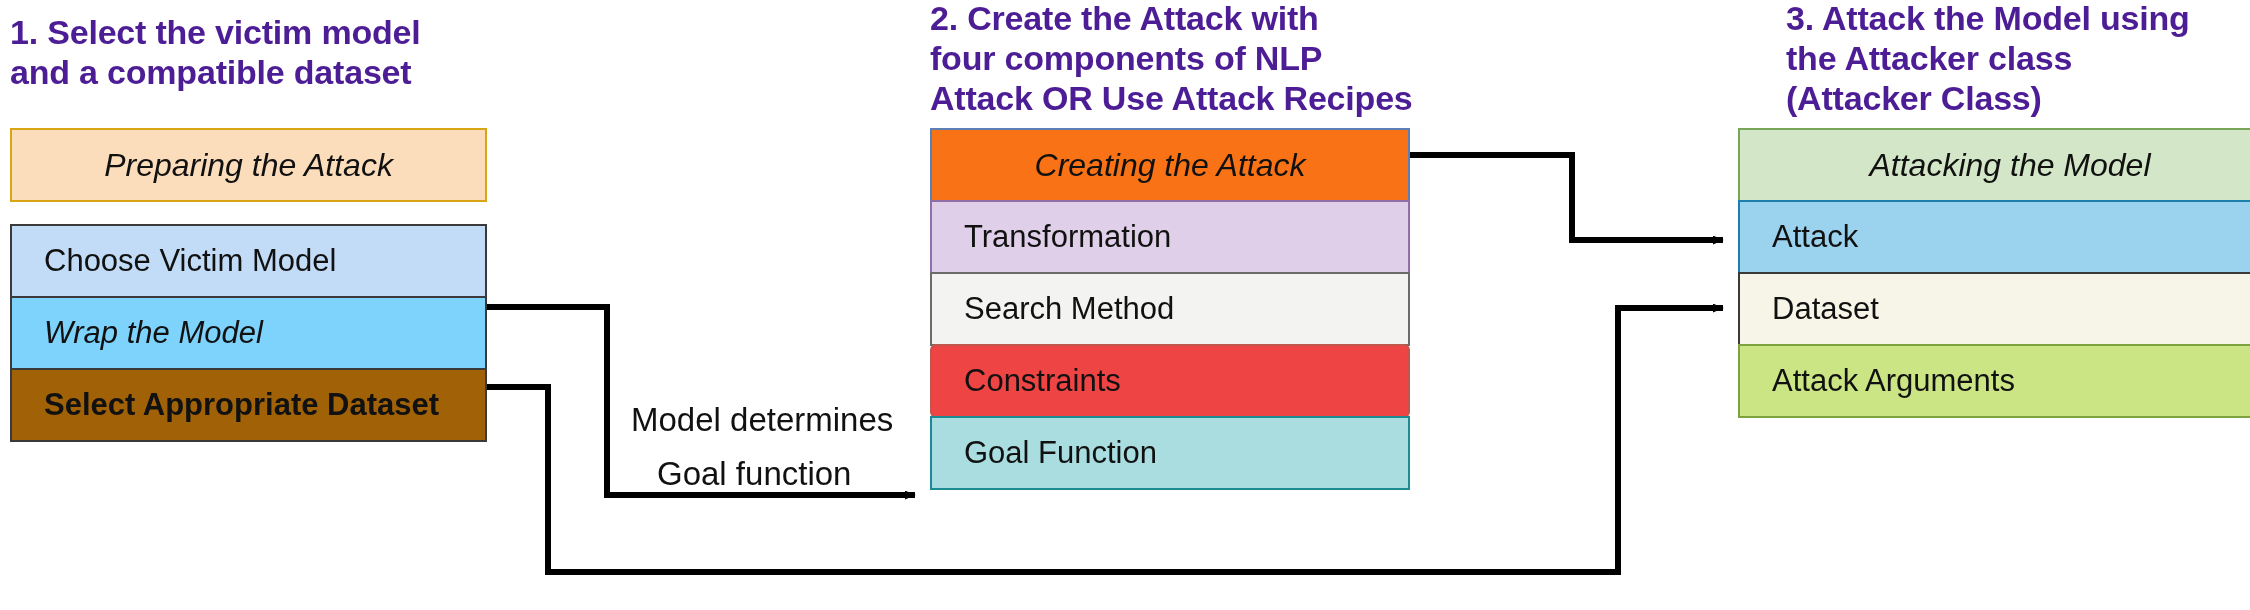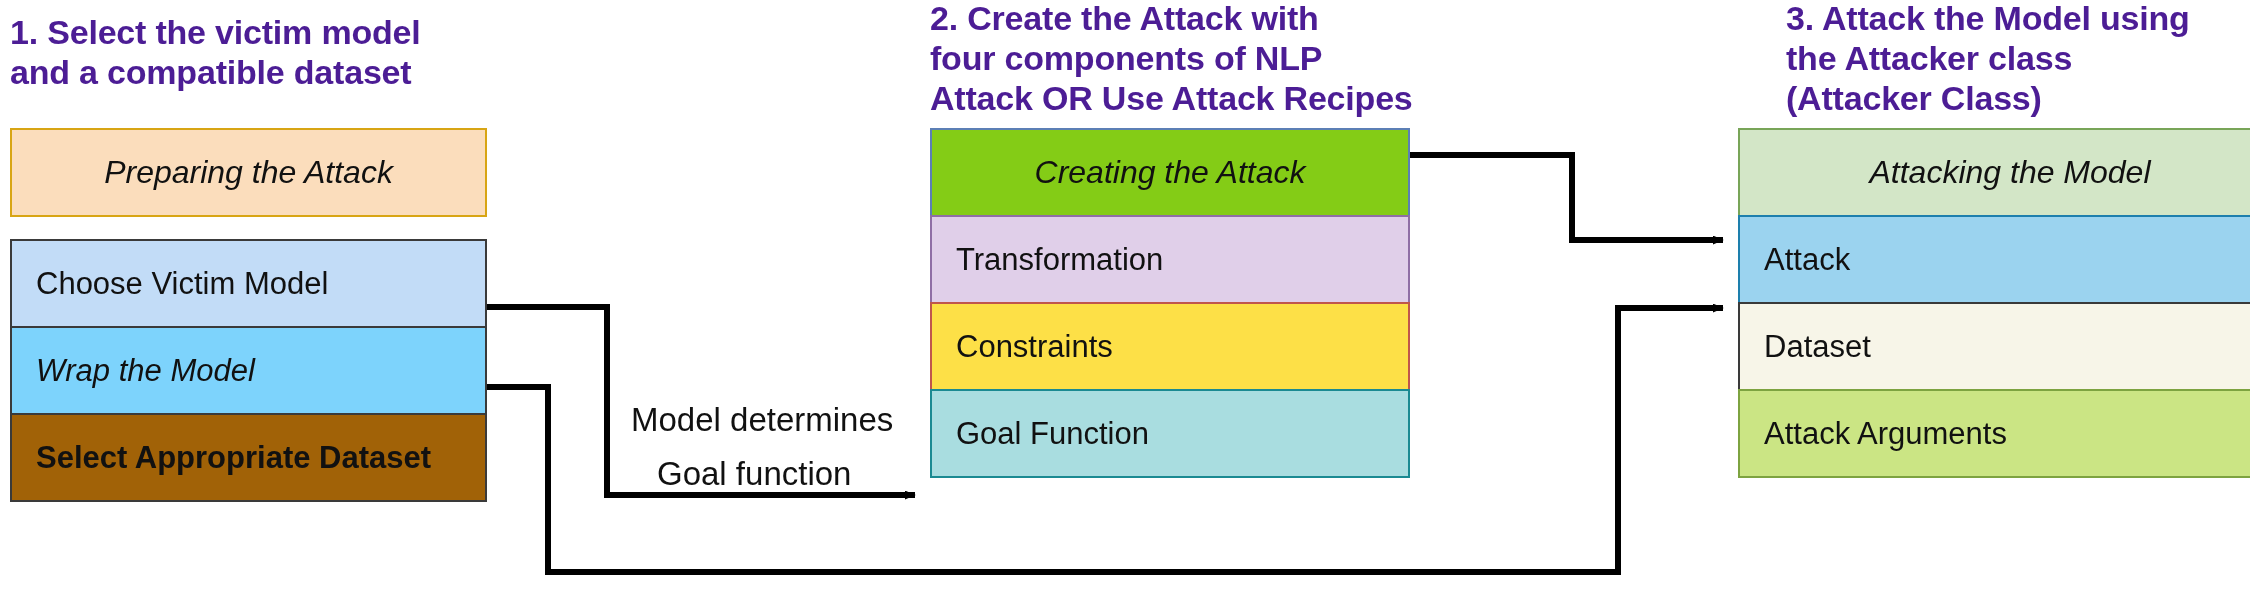--- a/index.html
+++ b/index.html
@@ -28,26 +28,26 @@
   
   .stack{position:absolute;z-index:3;}
   #stack-1{left:10px;   top:128px; width:477px;}
   #stack-2{left:930px;  top:128px; width:480px;}
   #stack-3{left:1738px; top:128px; width:544px;}
 
   .cell{
     box-sizing:border-box;
     border:2px solid #3a3a3a;
     margin-top:-2px;
-    height:89px;
+    height:74px;
     display:flex;
     align-items:center;
     font-size:31px;
     color:#111111;
-    padding:0 24px;
+    padding:0 32px;
   }
   .cell:first-child{margin-top:0;}
   .cell.title{
     justify-content:center;
     font-style:italic;
     font-size:32px;
   }
 
   
   .wires{position:absolute;left:0;top:0;width:2250px;height:610px;z-index:4;pointer-events:none;}
@@ -78,23 +78,24 @@
 (Attacker Class)</div>
 
   <div class="stack" id="stack-1">
     <div class="cell title" id="c1-title" style="background: rgb(251, 221, 188); border-color: rgb(216, 165, 20);">Preparing the Attack</div>
     <div class="cell" id="c1-r0" style="background: rgb(194, 220, 247); border-color: rgb(58, 58, 58); margin-top: 22px;">Choose Victim Model</div>
     <div class="cell" id="c1-r1" style="background: #7dd3fc; border-color: rgb(58, 58, 58); font-style: italic;">Wrap the Model</div>
     <div class="cell" id="c1-r2" style="background: #a16207; border-color: rgb(58, 58, 58); font-weight: bold;">Select Appropriate Dataset</div>
   </div>
 
   <div class="stack" id="stack-2">
-    <div class="cell title" id="c2-title" style="background: #84cc16; border-color: rgb(92, 127, 181);">Creating the Attack</div>
+    <div class="cell title" id="c2-title" style="background: #f97316; border-color: rgb(92, 127, 181);">Creating the Attack</div>
     <div class="cell" id="c2-r0" style="background: rgb(224, 207, 233); border-color: rgb(143, 111, 165);">Transformation</div>
-    <div class="cell" id="c2-r2" style="background: #fde047; border-color: rgb(192, 86, 76);">Constraints</div>
+    <div class="cell" id="c2-r1" style="background: rgb(243, 243, 241); border-color: rgb(107, 107, 107);">Search Method</div>
+    <div class="cell" id="c2-r2" style="background: #ef4444; border-color: rgb(192, 86, 76); border-radius: 6px;">Constraints</div>
     <div class="cell" id="c2-r3" style="background: rgb(169, 221, 224); border-color: rgb(27, 138, 146);">Goal Function</div>
   </div>
 
   <div class="stack" id="stack-3">
     <div class="cell title" id="c3-title" style="background: rgb(211, 230, 199); border-color: rgb(120, 165, 88);">Attacking the Model</div>
     <div class="cell" id="c3-r0" style="background: rgb(155, 211, 239); border-color: rgb(29, 127, 173);">Attack</div>
     <div class="cell" id="c3-r1" style="background: rgb(247, 245, 232); border-color: rgb(58, 58, 58);">Dataset</div>
     <div class="cell" id="c3-r2" style="background: rgb(203, 229, 132); border-color: rgb(125, 163, 64);">Attack Arguments</div>
   </div>
 

